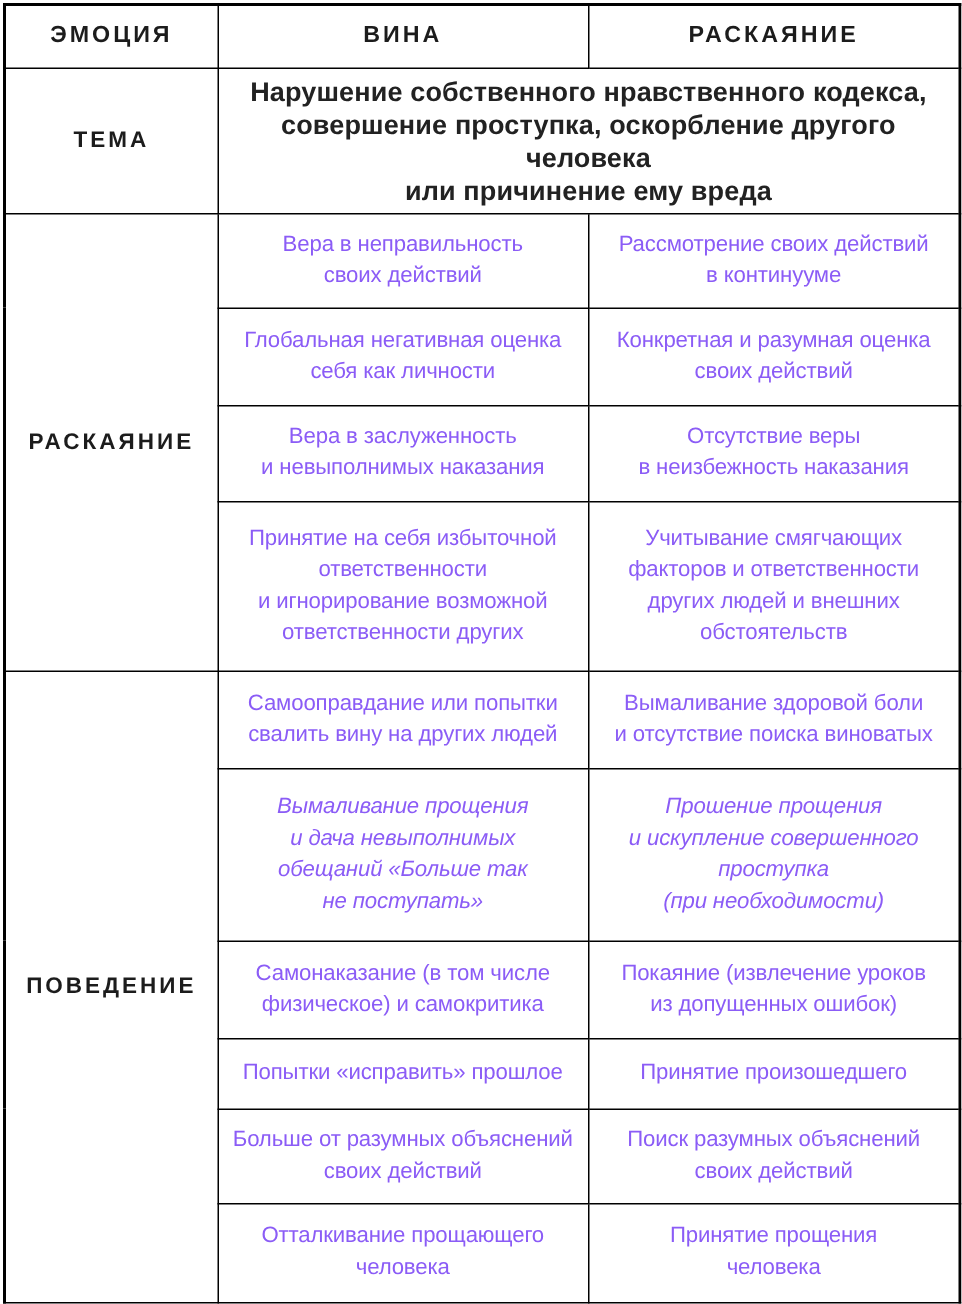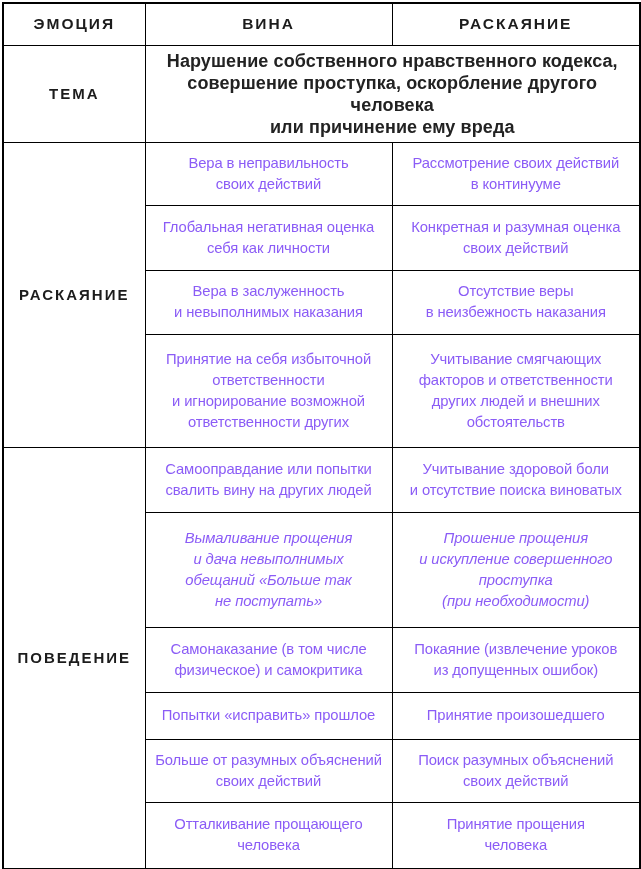--- a/index.html
+++ b/index.html
@@ -126,21 +126,21 @@
       <td class="body-cell">Учитывание смягчающих
 факторов и ответственности
 других людей и внешних
 обстоятельств</td>
     </tr>
 
     <tr class="r-p1">
       <td class="row-label" rowspan="6">ПОВЕДЕНИЕ</td>
       <td class="body-cell">Самооправдание или попытки
 свалить вину на других людей</td>
-      <td class="body-cell">Учитывание здоровой боли
+      <td class="body-cell">Вымаливание здоровой боли
 и отсутствие поиска виноватых</td>
     </tr>
     <tr class="r-p2">
       <td class="body-cell">Вымаливание прощения
 и дача невыполнимых
 обещаний «Больше так
 не поступать»</td>
       <td class="body-cell">Прошение прощения
 и искупление совершенного
 проступка

